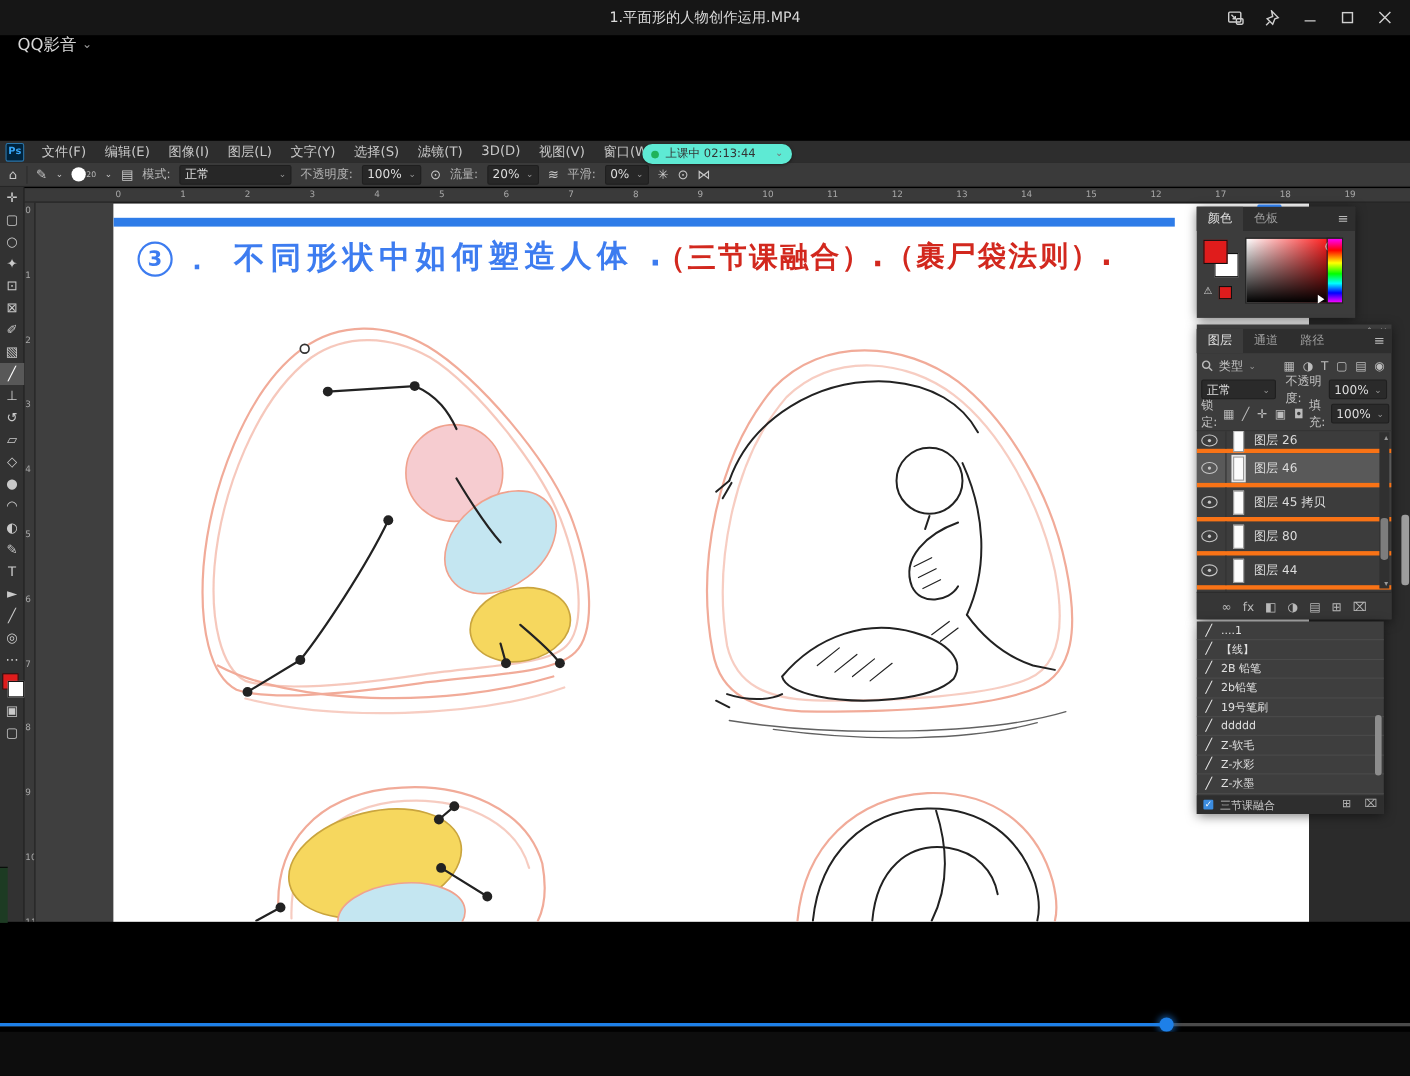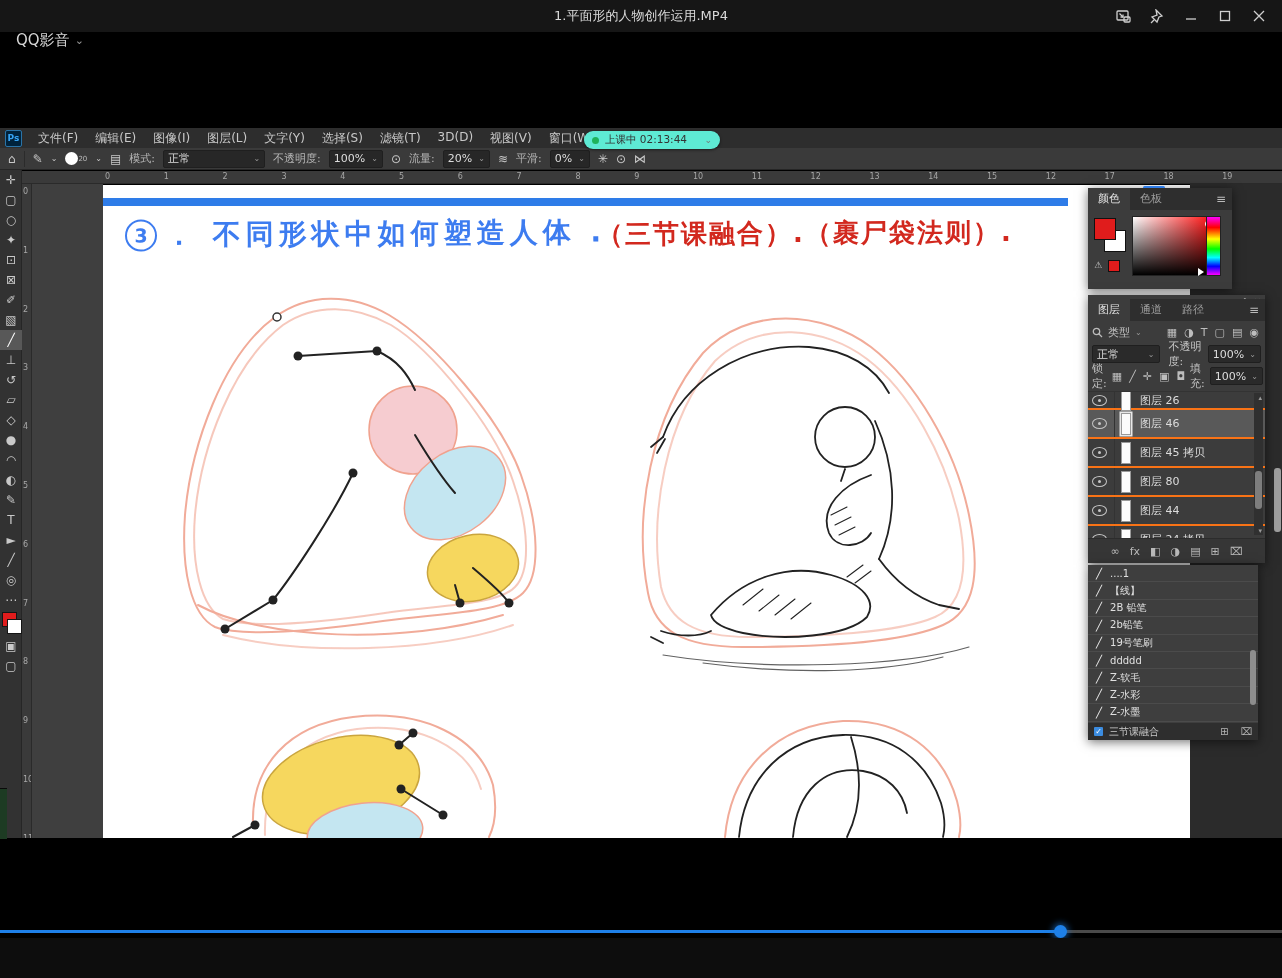--- a/index.html
+++ b/index.html
@@ -91,21 +91,21 @@
   #cp-huearrow{position:absolute;left:110px;top:80px;width:0;height:0;border-left:6px solid #fff;
     border-top:4px solid transparent;border-bottom:4px solid transparent;}
   #layerspanel{left:1088px;top:295px;width:177px;height:268px;}
   .pgctl{position:absolute;right:4px;top:2px;font-size:8px;color:#aaa;display:flex;gap:6px;}
   .lrow{display:flex;align-items:center;gap:5px;height:22px;padding:0 4px;font-size:11px;color:#c4c4c4;}
   .selbox{height:16px;background:#2a2a2a;border:1px solid #1f1f1f;border-radius:2px;display:flex;align-items:center;
     padding:0 4px;gap:5px;color:#ddd;font-size:11px;cursor:pointer;}
   .selbox .chev{font-size:8px;color:#999;}
   .iconrow{display:flex;gap:7px;font-size:11px;color:#bdbdbd;}
   #layer-list{position:absolute;left:0;top:96px;width:177px;height:146px;overflow:hidden;border-top:1px solid #333;}
-  .layer-row{display:flex;align-items:center;height:27px;border-bottom:2px solid #f97316;padding-left:4px;cursor:pointer;}
+  .layer-row{display:flex;align-items:center;height:27px;border-bottom:4px solid #f97316;padding-left:4px;cursor:pointer;}
   .layer-row.selected{background:var(--selected_row);}
   .layer-row.partial{height:16px;}
   .eye{width:13px;height:9px;border:1.5px solid #c6c6c6;border-radius:50%;position:relative;display:inline-block;cursor:pointer;}
   .eye::after{content:"";position:absolute;left:50%;top:50%;width:3px;height:3px;margin:-1.5px 0 0 -1.5px;
     background:#c6c6c6;border-radius:50%;}
   .lsep{width:1px;height:100%;background:#333;margin:0 6px 0 7px;}
   .lthumb{width:8px;height:20px;background:#fcfcfc;border:1px solid #9a9a9a;}
   .layer-row.selected .lthumb{box-shadow:0 0 0 1.5px #e8e8e8;}
   .lname{margin-left:9px;font-size:11px;color:#dcdcdc;white-space:nowrap;}
   #lp-bottom{position:absolute;left:0;bottom:0;width:177px;height:24px;background:#363636;border-top:1px solid #2c2c2c;

